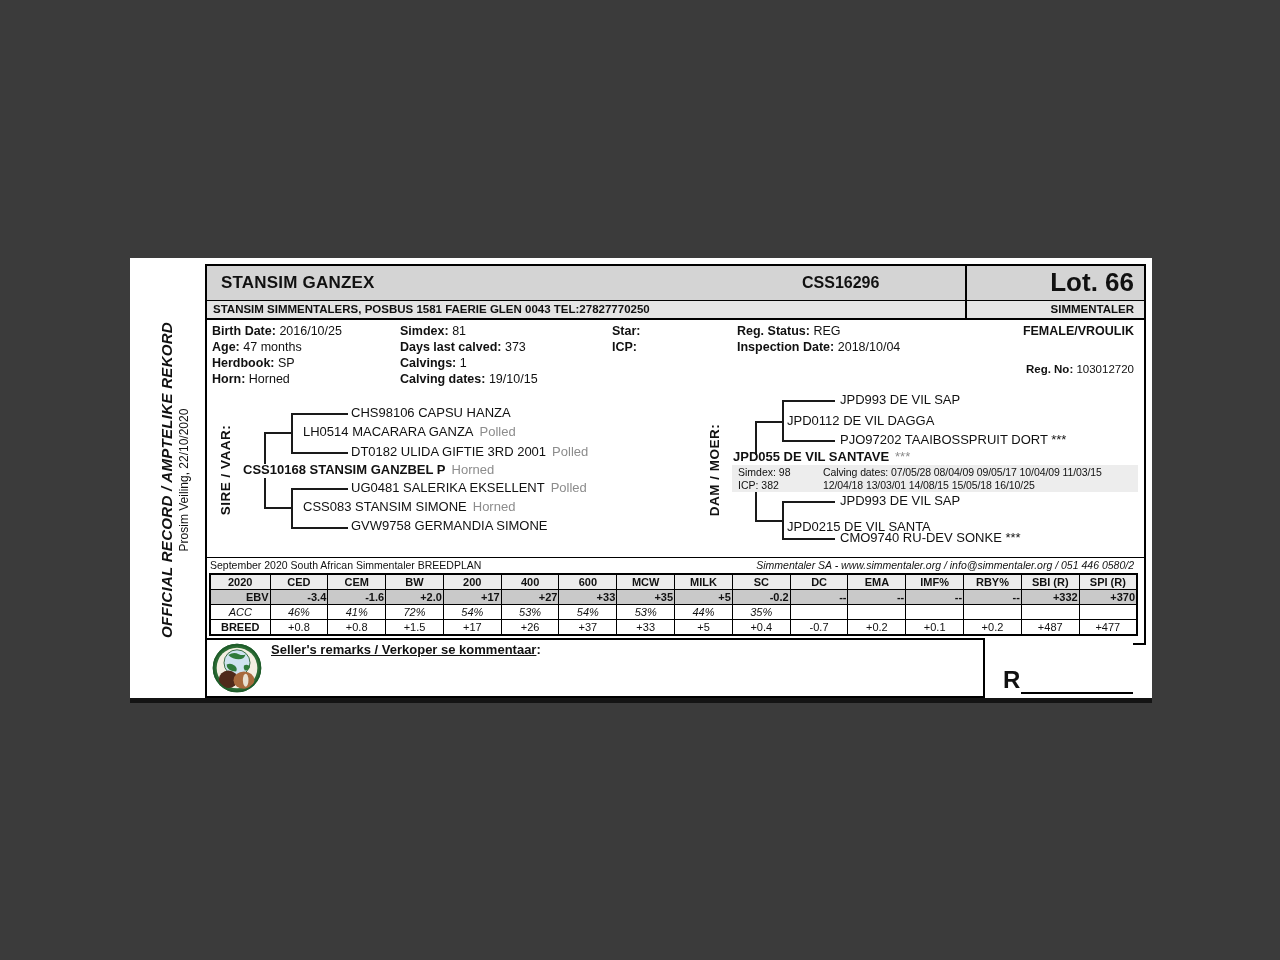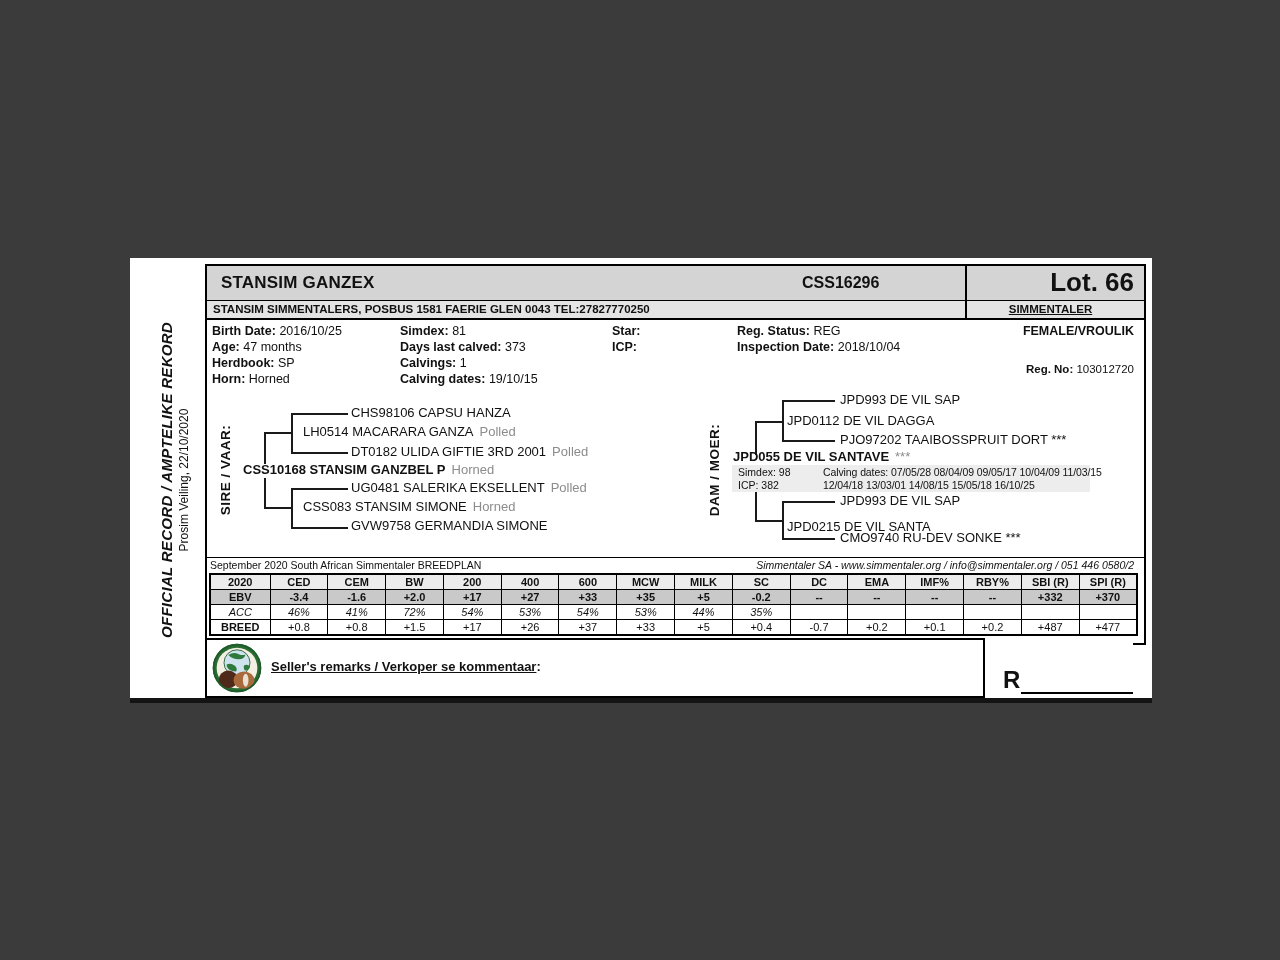--- a/index.html
+++ b/index.html
@@ -30,55 +30,55 @@
             background:var(--title-bar-bg);border-bottom:1px solid #000;}
   .animal-name{position:absolute;left:14px;top:0;line-height:34px;font-size:17px;font-weight:bold;letter-spacing:.2px;}
   .animal-id{position:absolute;left:595px;top:0;line-height:34px;font-size:16px;font-weight:bold;}
   .lot-cell{position:absolute;right:0;top:0;height:34px;width:179px;border-left:2px solid #000;
             text-align:right;line-height:33px;font-size:26px;font-weight:bold;padding-right:10px;box-sizing:border-box;}
 
   .subbar{position:absolute;left:0;top:35px;width:100%;height:17px;
           background:var(--subheader-bg);border-bottom:2px solid #000;font-weight:bold;font-size:11.5px;}
   .breeder{position:absolute;left:6px;top:0;line-height:17px;white-space:nowrap;}
   .breed-cell{position:absolute;right:0;top:0;height:17px;width:179px;border-left:2px solid #000;
-              text-align:center;line-height:16px;padding-right:10px;box-sizing:border-box;text-decoration:underline;}
+              text-align:right;line-height:16px;padding-right:10px;box-sizing:border-box;}
 
   .kv{position:absolute;white-space:nowrap;font-size:12.5px;line-height:16px;}
   .kv b{font-weight:bold;}
   .right-align{text-align:right;}
 
   
   .ped-line{position:absolute;background:#1a1a1a;}
   .ped-row{position:absolute;white-space:nowrap;font-size:13px;line-height:16px;}
   .ped-root{font-weight:bold;}
   .suffix{color:var(--muted-text);font-weight:normal;padding-left:6px;}
   .vlabel{position:absolute;width:130px;height:18px;transform:rotate(-90deg);transform-origin:center;
           text-align:center;font-weight:bold;font-size:13.5px;letter-spacing:.5px;white-space:nowrap;}
-  .dam-box{position:absolute;left:525px;top:199px;width:358px;height:27px;background:var(--dam-info-bg);
+  .dam-box{position:absolute;left:525px;top:199px;width:406px;height:27px;background:var(--dam-info-bg);
            font-size:10.5px;line-height:13px;}
   .dam-box .c1{position:absolute;left:6px;top:1px;}
   .dam-box .c2{position:absolute;left:91px;top:1px;white-space:nowrap;letter-spacing:-.1px;}
 
   .hrule{position:absolute;left:0;top:291px;width:100%;height:1px;background:#000;}
   .bp-caption{position:absolute;left:3px;top:293px;font-size:10.5px;line-height:13px;}
   .bp-source{position:absolute;right:10px;top:293px;font-size:10.5px;font-style:italic;line-height:13px;margin-left:48px;}
 
   table.bp{position:absolute;left:2px;top:307px;width:927px;border-collapse:collapse;
            border:2px solid #000;table-layout:fixed;font-size:11px;}
   table.bp th,table.bp td{border:1px solid #000;text-align:center;height:14px;padding:0 1px;overflow:hidden;}
   table.bp thead th{background:var(--table-header-bg);font-weight:bold;}
-  tr.row-ebv td{background:var(--ebv-row-bg);font-weight:bold;}
+  tr.row-ebv td{background:var(--ebv-row-bg);font-weight:bold;text-align:right;}
   tr.row-acc td{font-style:italic;}
   tr.row-breed td{font-weight:normal;}
   tr.row-breed td:first-child{font-weight:bold;}
   tr.row-ebv td:first-child{font-weight:bold;}
 
   .remarks{position:absolute;left:75px;top:380px;width:776px;height:56px;border:2px solid #000;
            background:#fff;z-index:2;}
-  .remarks-head{position:absolute;left:64px;top:2px;font-size:13px;font-weight:bold;white-space:nowrap;margin-top:17px;}
+  .remarks-head{position:absolute;left:64px;top:2px;font-size:13px;font-weight:bold;white-space:nowrap;}
   .remarks-head u{text-decoration:underline;}
   .remarks-body{position:absolute;left:64px;top:19px;width:670px;font-size:13.5px;line-height:18px;}
   .logo{position:absolute;left:4px;top:2px;width:52px;height:52px;}
 
   .r-field{position:absolute;left:855px;top:380px;width:148px;height:60px;background:#fff;z-index:2;}
   .r-sym{position:absolute;left:18px;top:28px;font-size:24px;font-weight:bold;}
   .r-line{position:absolute;left:36px;top:54px;width:112px;height:2px;background:#000;}
 </style>
 </head>
 <body>

